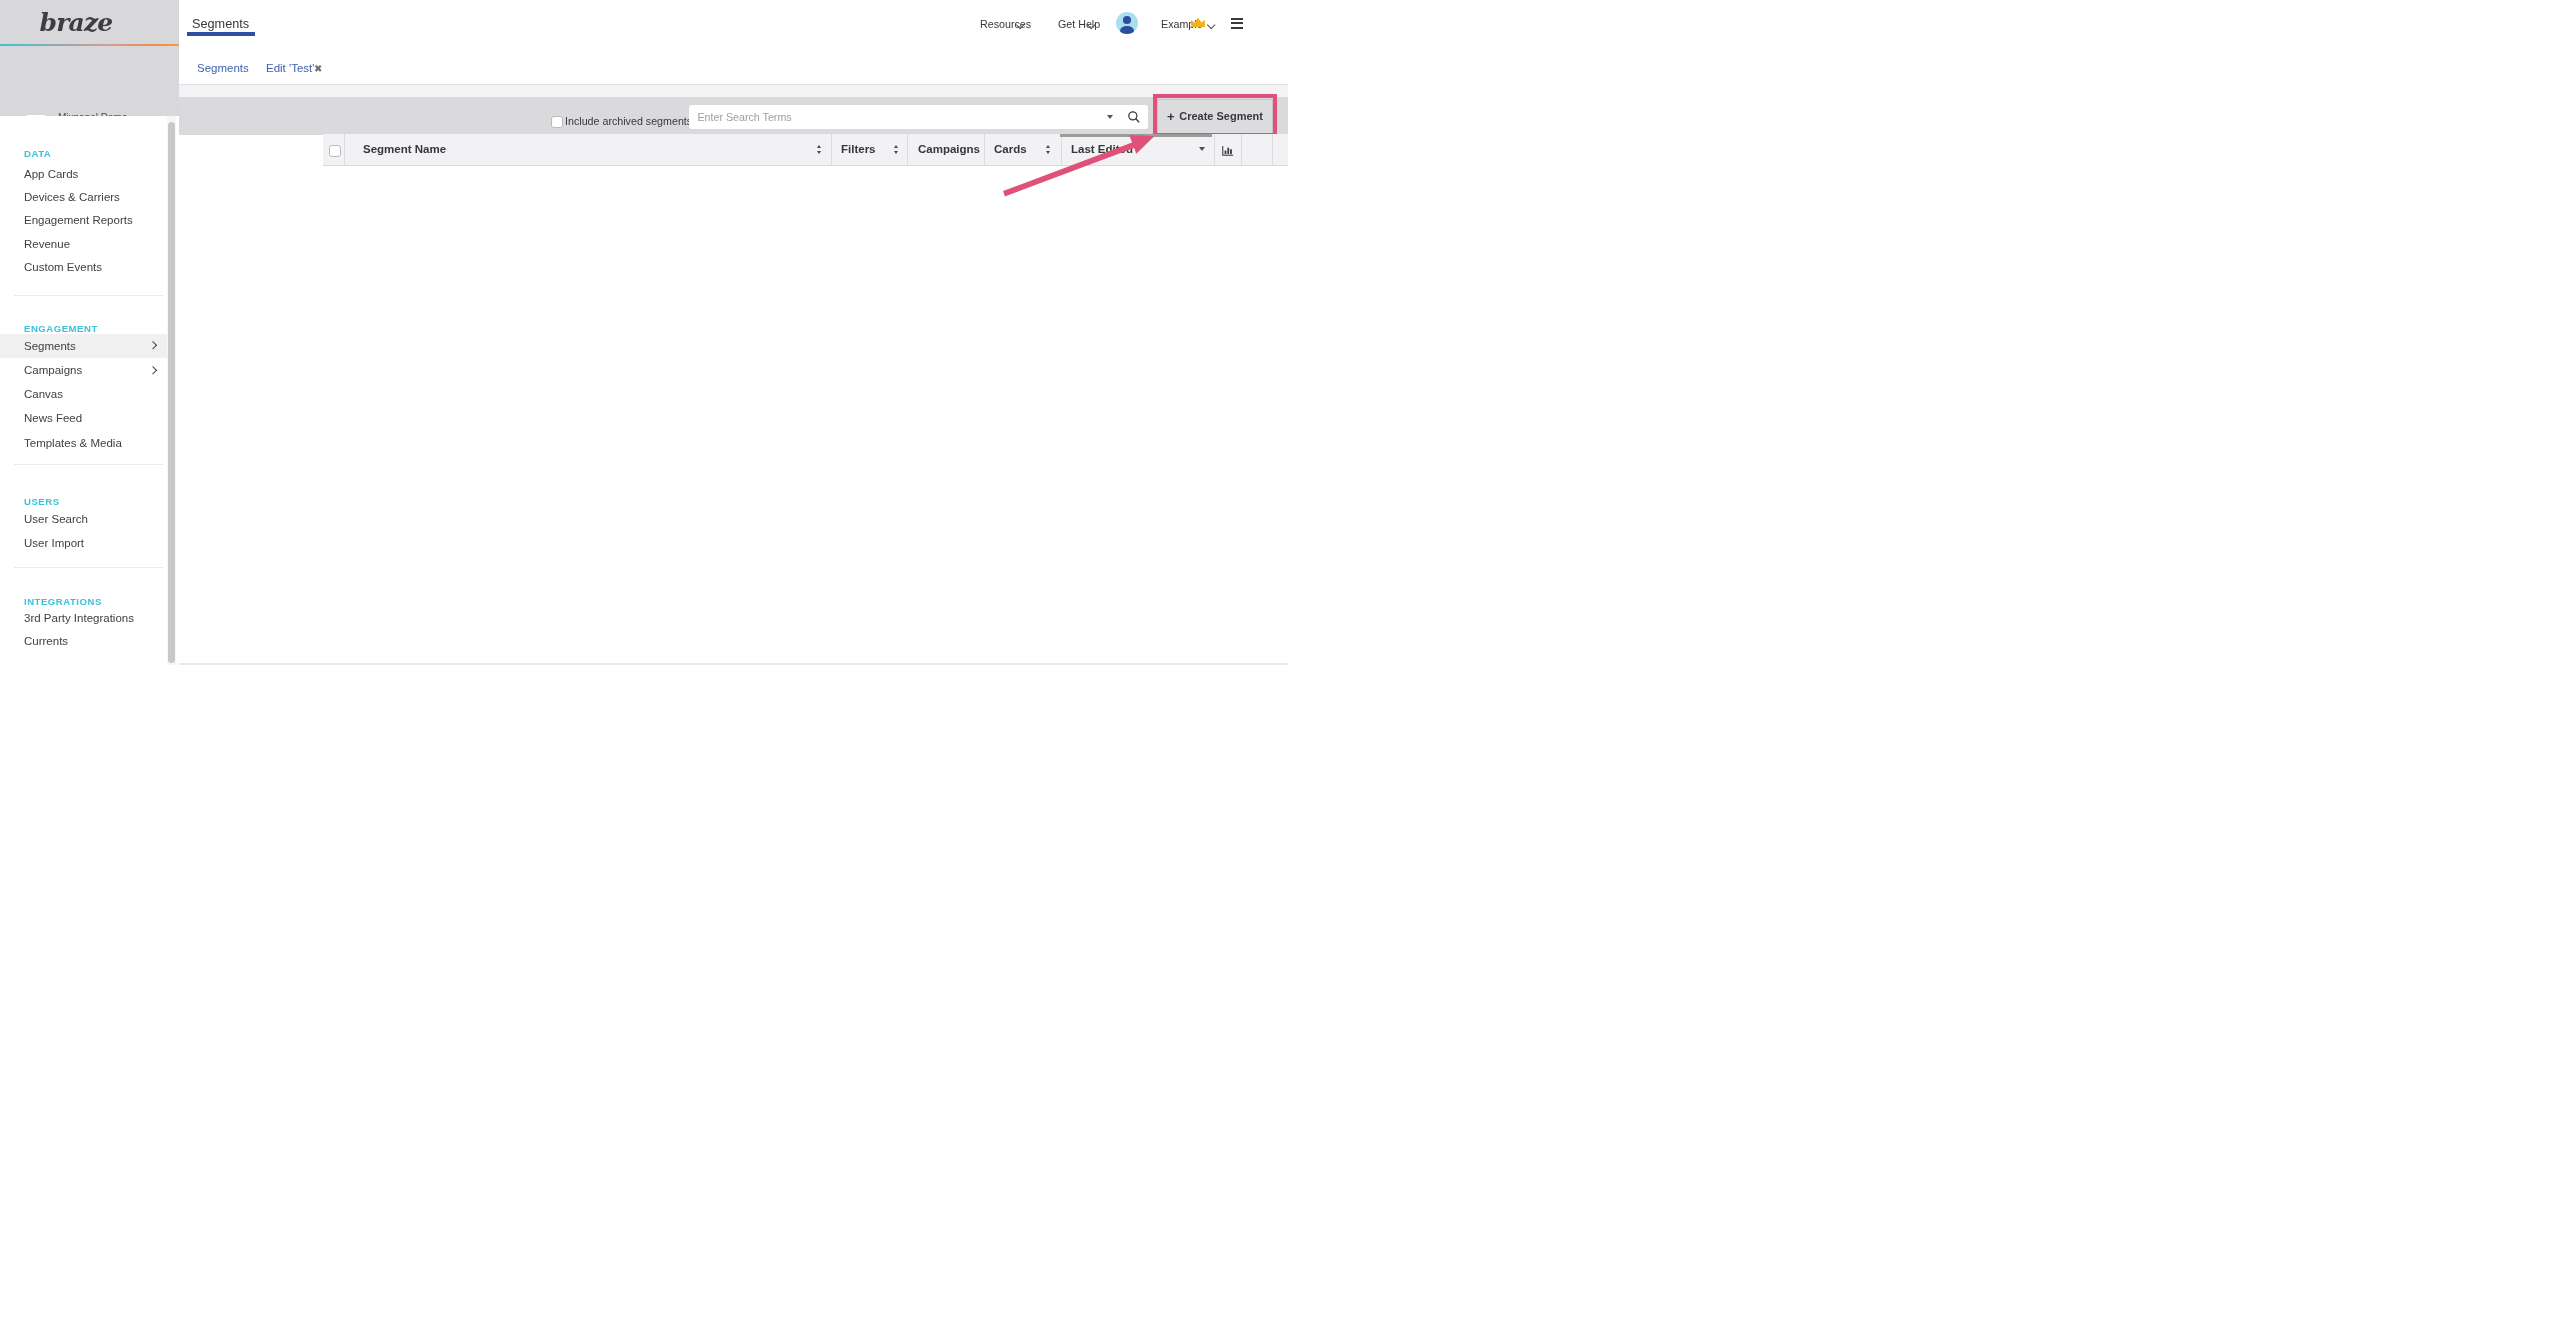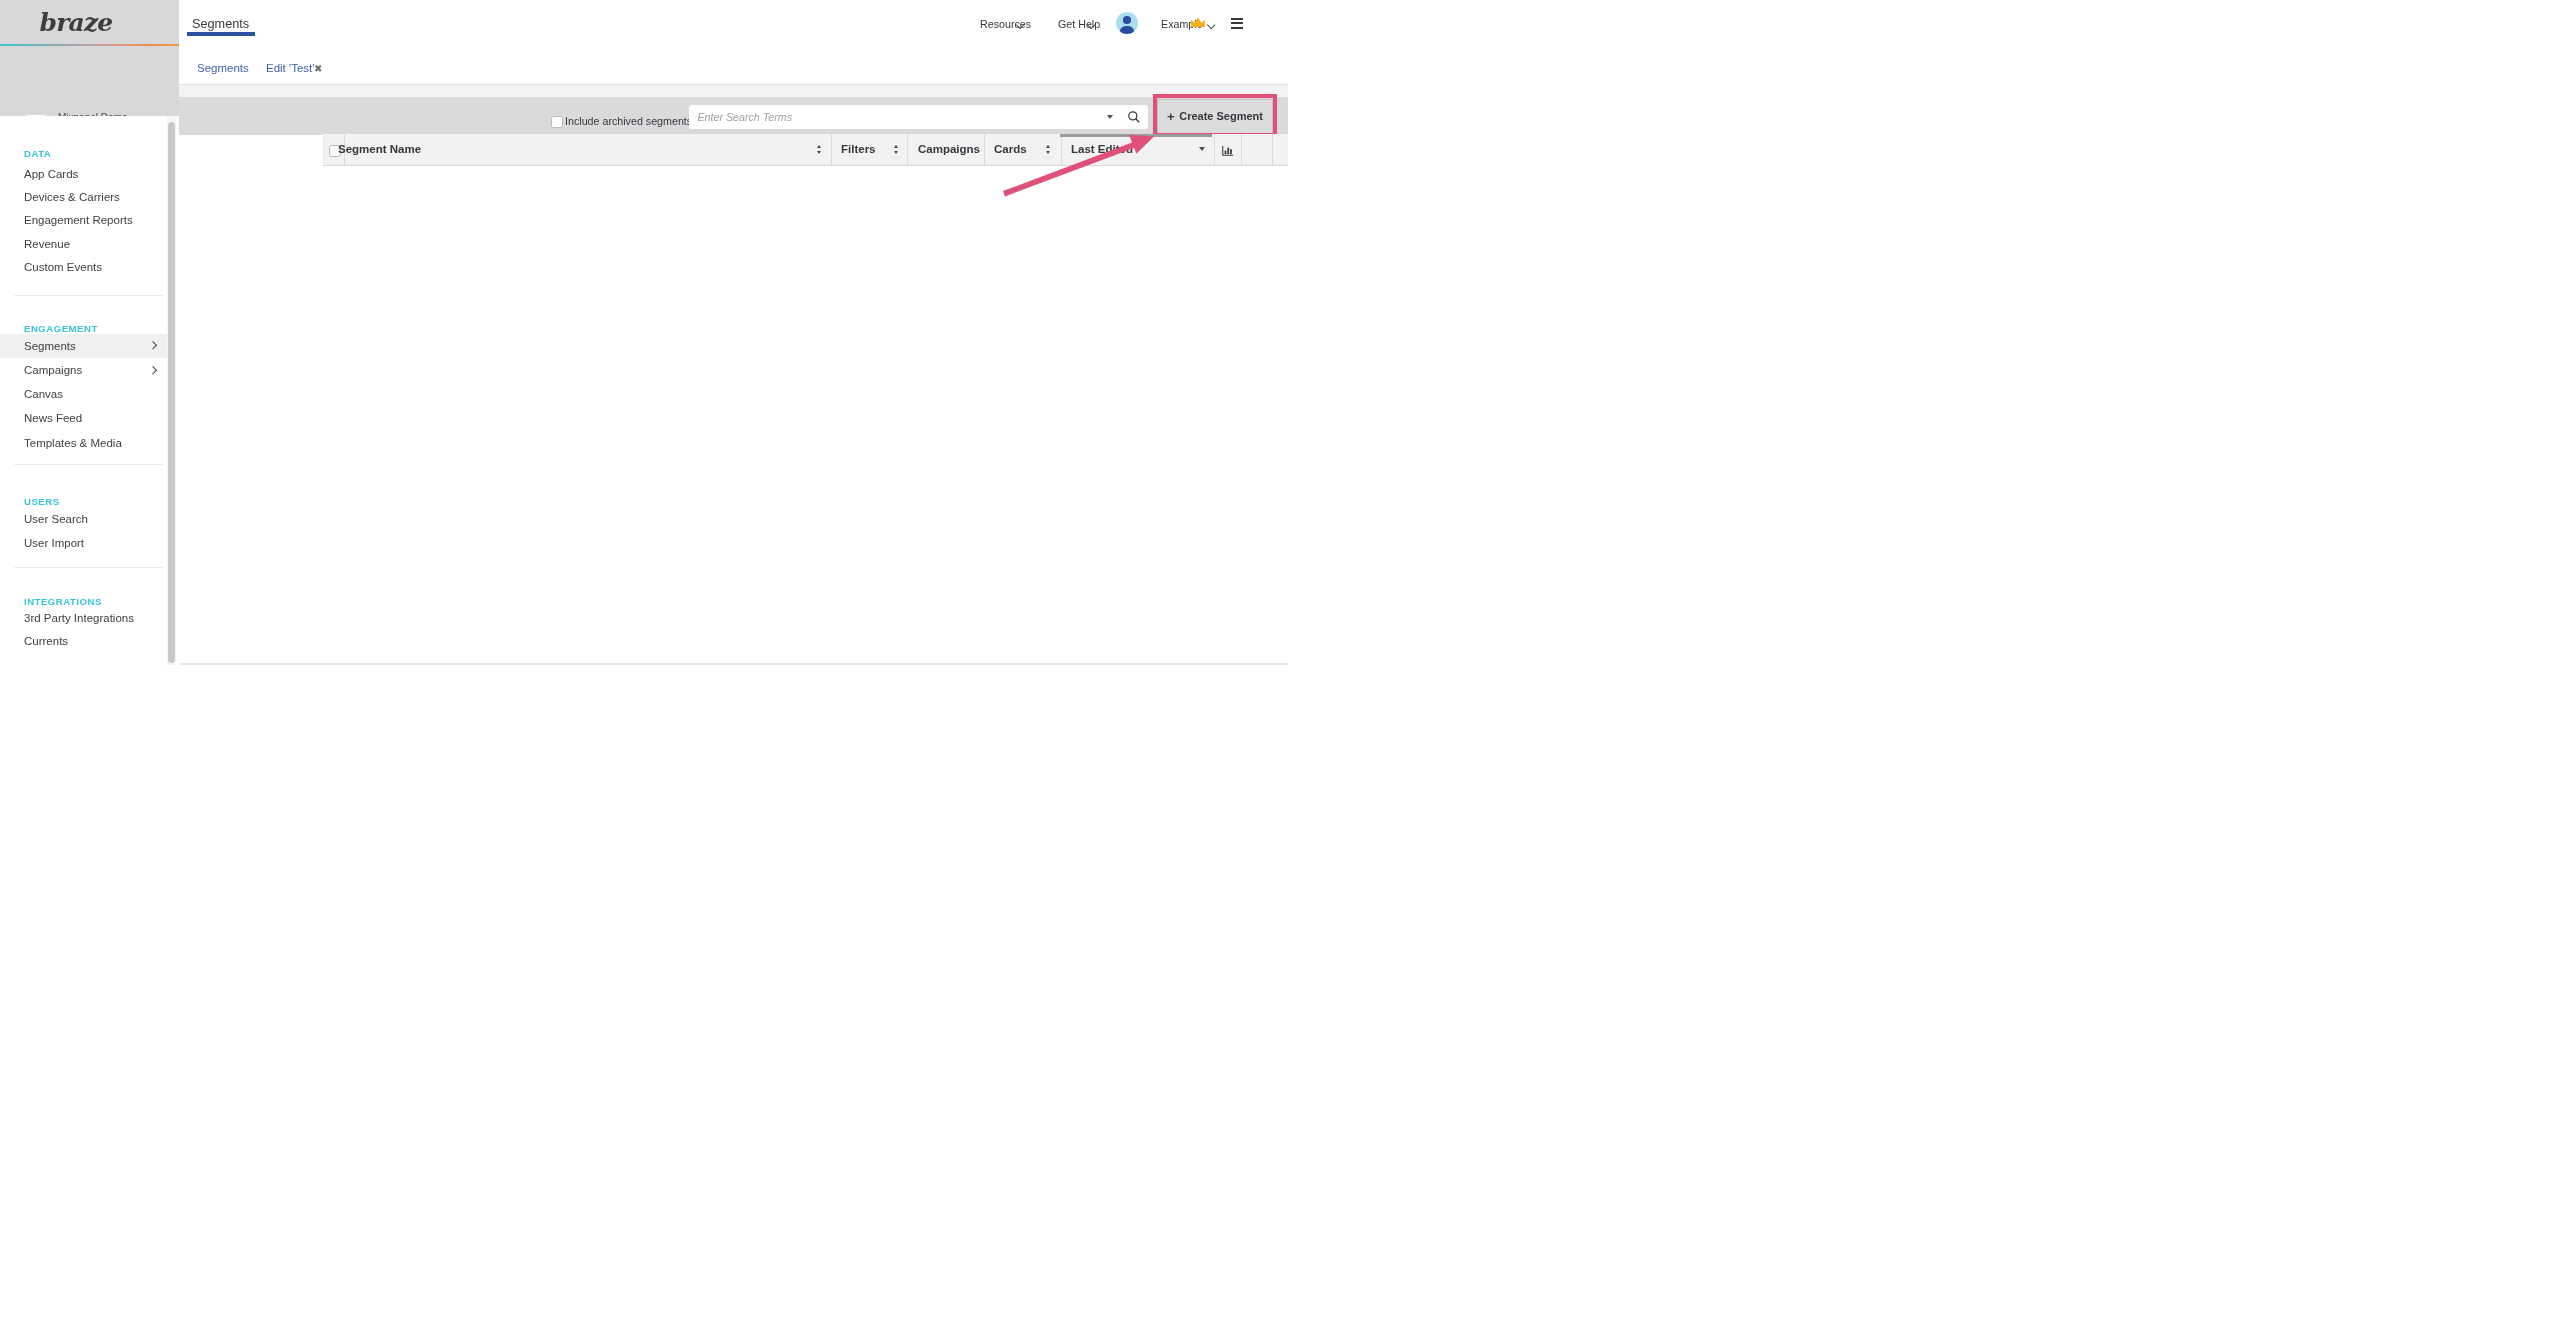--- a/index.html
+++ b/index.html
@@ -48,21 +48,21 @@
   .tab-underline{left:187px;top:32px;width:68px;height:4.2px;background:#2d4fa1;}
   .tab-close{left:314px;top:12.3px;height:15.3px;line-height:15.3px;font-size:10px;color:#6f6f72;cursor:pointer;}
   .gap-band{left:179px;top:85px;width:1109px;height:11.5px;background:#f3f3f5;}
   
   .toolbar{left:179px;top:97px;width:1109px;height:38px;background:#dadadd;}
   .cb{background:#fff;border:0.8px solid #b9b9bd;border-radius:2.7px;cursor:pointer;}
   .tb-cb{left:372px;top:19px;width:10px;height:10px;}
   .tb-cb-label{left:386px;top:17.6px;font-size:10.7px;color:#39393c;}
   .search-box{left:510px;top:8px;width:459px;height:24px;background:#fff;border-radius:3.1px;}
   .search-input{position:absolute;left:0;top:0;width:426px;height:24px;border:none;outline:none;
-    background:transparent;padding:0 0 0 8.4px;font-family:"Liberation Sans",sans-serif;font-size:10.7px;color:#3a3a3d;font-style:italic;}
+    background:transparent;padding:0 0 0 8.4px;font-family:"Liberation Sans",sans-serif;font-size:10.7px;color:#3a3a3d;}
   .search-input::placeholder{color:#9da0a3;opacity:1;}
   .tri-down{width:0;height:0;border-left:3.5px solid transparent;border-right:3.5px solid transparent;
     border-top:4.2px solid #55555a;}
   .search-caret{left:418px;top:10px;cursor:pointer;}
   .search-mag{left:438px;top:5px;cursor:pointer;}
   .create-btn{left:978px;top:1.9px;width:116px;height:35px;background:#dcdcdf;border:0.8px solid #c5c5c9;
     box-sizing:border-box;display:flex;align-items:center;justify-content:center;cursor:pointer;
     font-size:11px;font-weight:600;color:#38383b;}
   .create-plus{font-weight:700;font-size:13px;margin-right:4.6px;line-height:1;}
   .pink-box{left:1153px;top:94px;width:124px;height:43px;border:4.2px solid #e0517a;box-sizing:border-box;}
@@ -215,21 +215,21 @@
   <div class="abs table-header" id="table-header">
     <span class="cb th-cb"></span>
   <div class="th-border" style="left: 21px;"></div>
       <div class="th-border" style="left: 508px;"></div>
       <div class="th-border" style="left: 584px;"></div>
       <div class="th-border" style="left: 661px;"></div>
       <div class="th-border" style="left: 738px;"></div>
       <div class="th-border" style="left: 891px;"></div>
       <div class="th-border" style="left: 918px;"></div>
       <div class="th-border" style="left: 949px;"></div>
-      <div class="th-label" style="left: 15px;">Segment Name</div>
+      <div class="th-label" style="left: 40px;">Segment Name</div>
       <div class="sort-icon" style="left: 493px;">
         <span class="up"></span>
         <span class="dn"></span>
       </div>
       <div class="th-label" style="left: 518px;">Filters</div>
       <div class="sort-icon" style="left: 570px;">
         <span class="up"></span>
         <span class="dn"></span>
       </div>
       <div class="th-label" style="left: 595px;">Campaigns</div>

